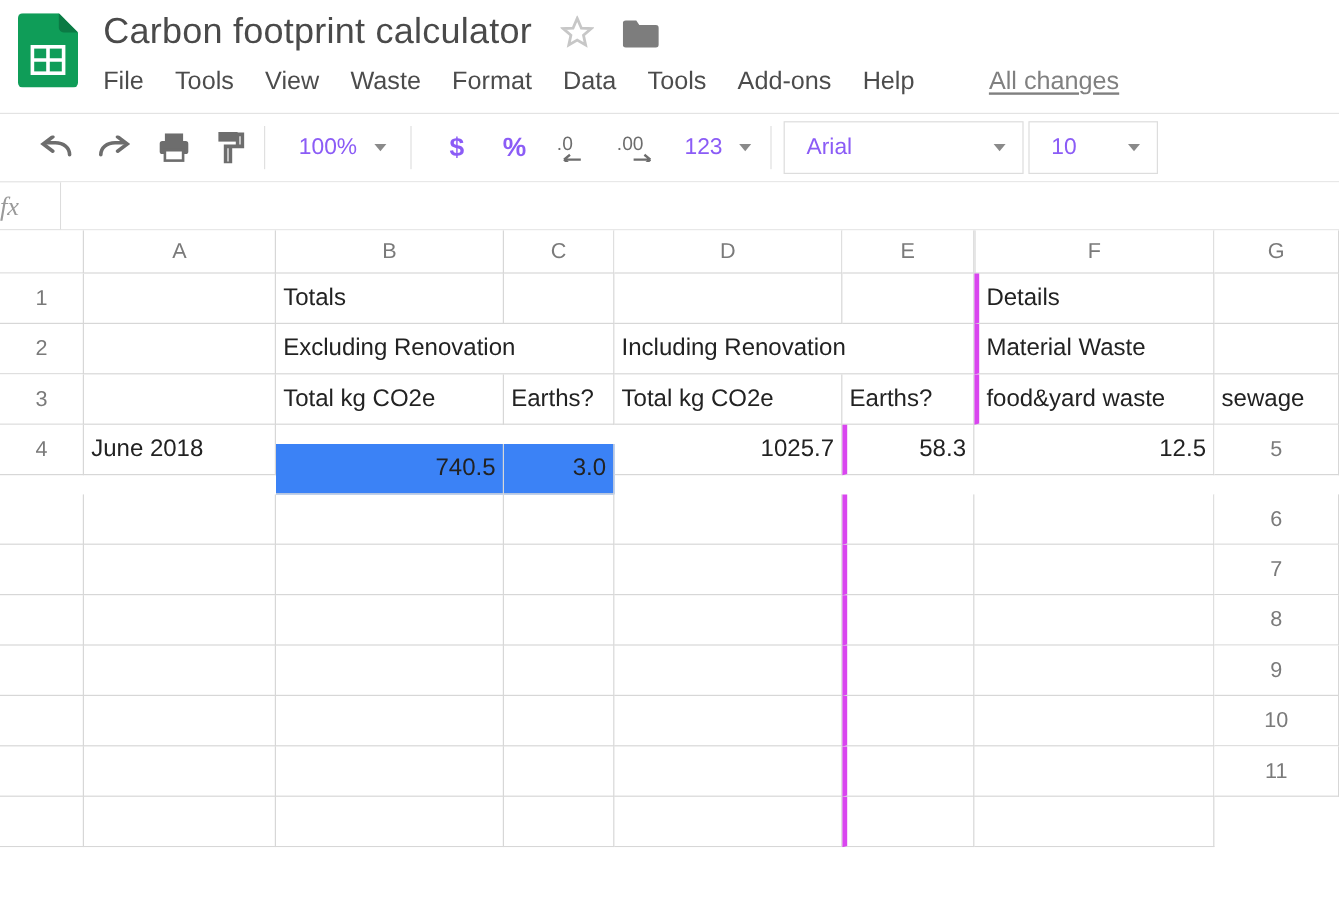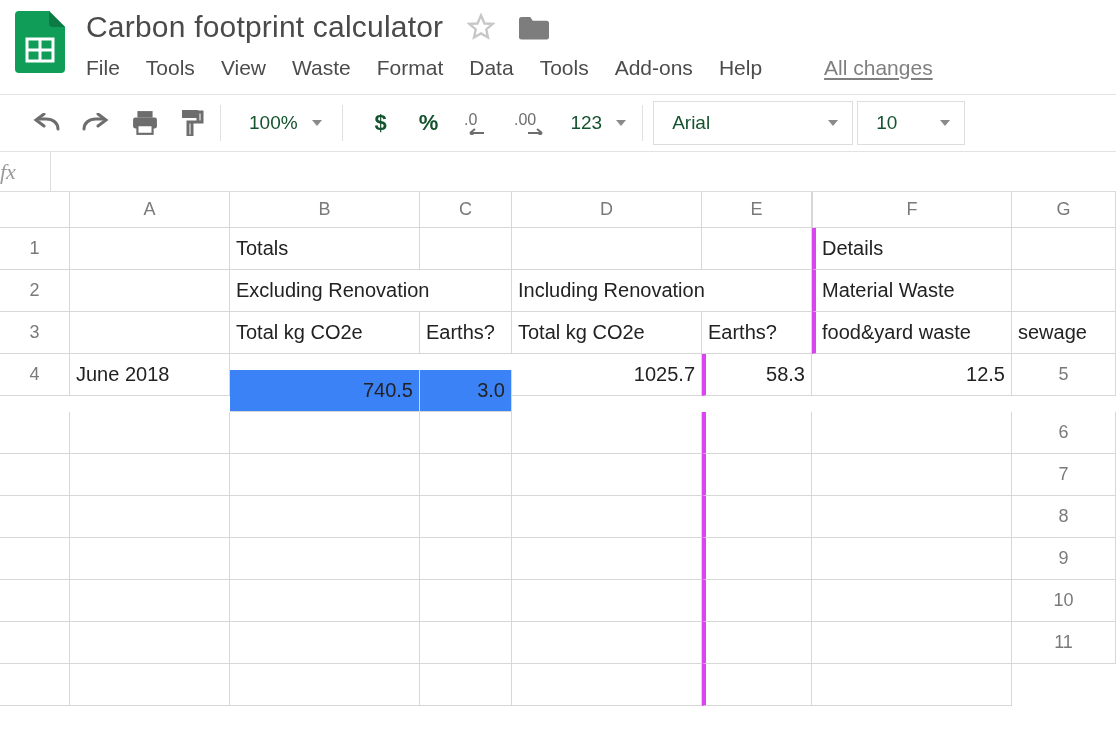--- a/index.html
+++ b/index.html
@@ -84,21 +84,21 @@
     padding: 0 10px;
   }
   .tb-sep {
     width:1px;
     height:36px;
     background:#e0e0e0;
     margin: 0 6px;
   }
   .tb-text {
     font-size: 19px;
-    color:#14532d;
+    color:#8b5cf6;
     padding: 0 4px;
   }
   .tb-caret {
     width:0; height:0;
     border-left:5px solid transparent;
     border-right:5px solid transparent;
     border-top:6px solid #8a8a8a;
     margin-left:10px;
   }
   .tb-dropdown {

